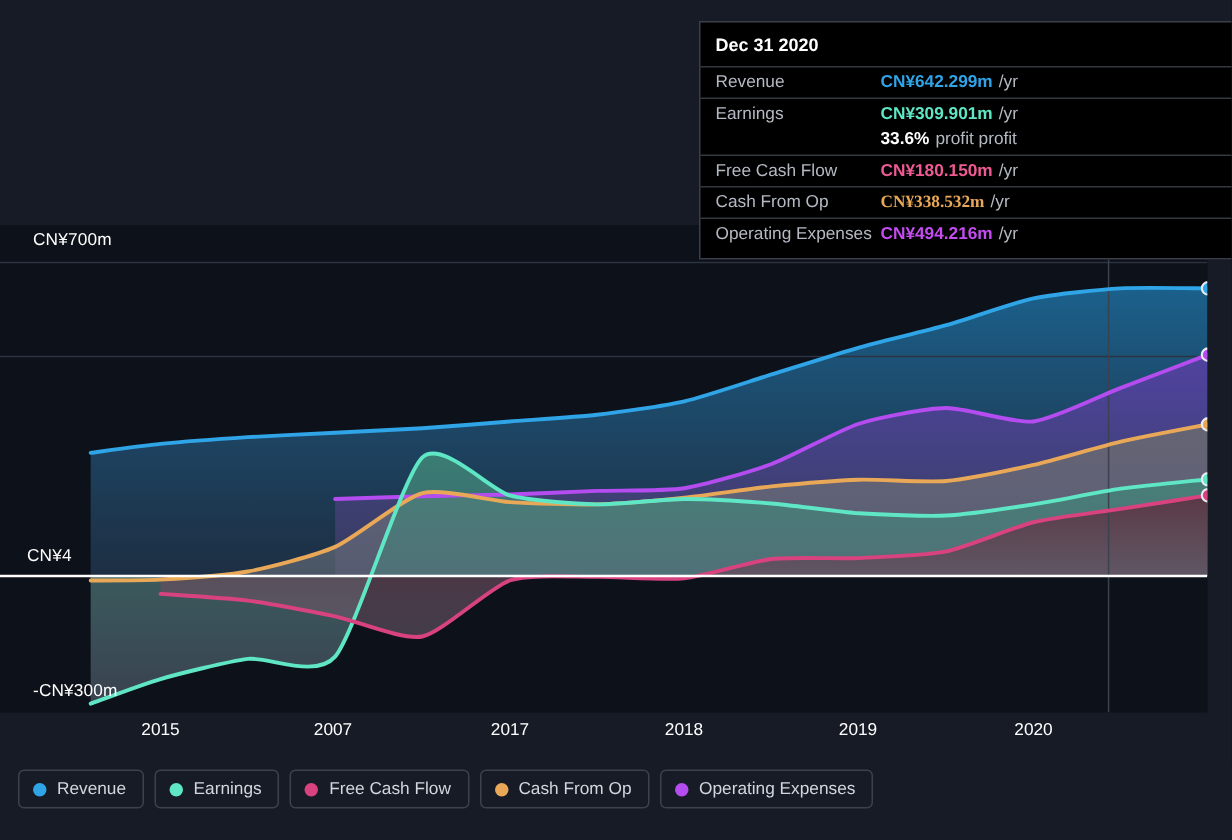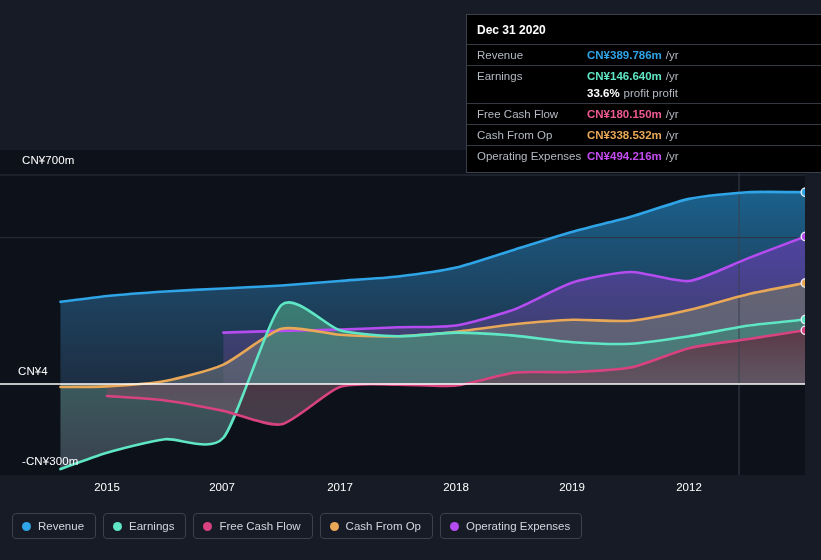--- a/index.html
+++ b/index.html
@@ -192,45 +192,45 @@
   <div id="axis-layer">
     <div class="ylabel" id="ylabel-0" style="left:22px; top:154px;">CN¥700m</div>
     <div class="ylabel" id="ylabel-1" style="left:18px; top:365px;">CN¥4</div>
     <div class="ylabel" id="ylabel-2" style="left:22px; top:455px;">-CN¥300m</div>
 
     <div class="xlabel" style="left:107px;">2015</div>
     <div class="xlabel" style="left:222px;">2007</div>
     <div class="xlabel" style="left:340px;">2017</div>
     <div class="xlabel" style="left:456px;">2018</div>
     <div class="xlabel" style="left:572px;">2019</div>
-    <div class="xlabel" style="left:689px;">2012</div>
+    <div class="xlabel" style="left:689px;">2020</div>
   </div>
 
   <div id="tooltip">
     <div id="tooltip-date">Dec 31 2020</div>
     <div id="tooltip-rows">
         <div class="tt-row">
           <div class="tt-label">Revenue</div>
-          <div><span class="tt-value" style="color: rgb(47, 164, 231);">CN¥389.786m</span><span class="tt-unit">/yr</span></div>
+          <div><span class="tt-value" style="color: rgb(47, 164, 231);">CN¥642.299m</span><span class="tt-unit">/yr</span></div>
         </div>
         <div class="tt-row">
           <div class="tt-label">Earnings</div>
-          <div><span class="tt-value" style="color: rgb(95, 230, 196);">CN¥146.640m</span><span class="tt-unit">/yr</span></div>
+          <div><span class="tt-value" style="color: rgb(95, 230, 196);">CN¥309.901m</span><span class="tt-unit">/yr</span></div>
         </div>
         <div class="tt-row sub">
           <div class="tt-label"></div>
           <div><span class="tt-value" style="color: rgb(255, 255, 255);">33.6%</span><span class="tt-margin-text">profit profit</span></div>
         </div>
         <div class="tt-row">
           <div class="tt-label">Free Cash Flow</div>
           <div><span class="tt-value" style="color: rgb(239, 90, 147);">CN¥180.150m</span><span class="tt-unit">/yr</span></div>
         </div>
         <div class="tt-row">
           <div class="tt-label">Cash From Op</div>
-          <div><span class="tt-value" style="color: rgb(232, 168, 87);">CN¥338.532m</span><span class="tt-unit">/yr</span></div>
+          <div><span class="tt-value" style="color: rgb(232, 168, 87); font-family: Liberation Serif, serif;">CN¥338.532m</span><span class="tt-unit">/yr</span></div>
         </div>
         <div class="tt-row">
           <div class="tt-label">Operating Expenses</div>
           <div><span class="tt-value" style="color: rgb(196, 76, 240);">CN¥494.216m</span><span class="tt-unit">/yr</span></div>
         </div>
       </div>
   </div>
 
   <div id="legend">
       <div class="legend-item">

